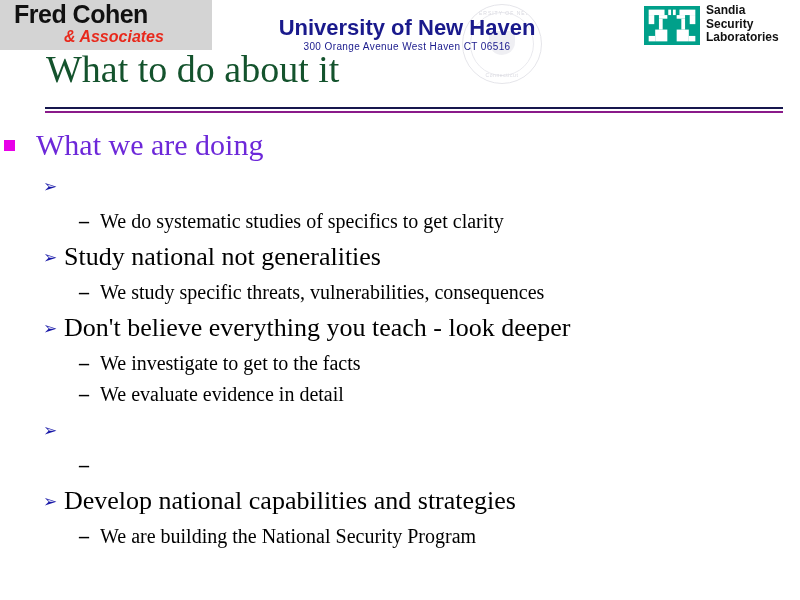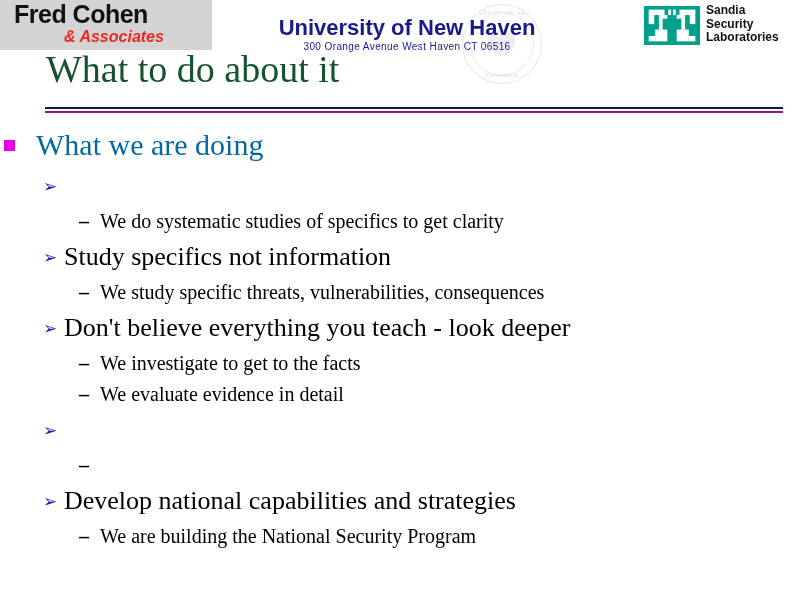--- a/index.html
+++ b/index.html
@@ -217,21 +217,21 @@
   }
 
   
   .lvl1 {
     padding-left: 36px;
     height: 42px;
     line-height: 42px;
   }
   .lvl1 .btext {
     font-size: 30px;
-    color: #0369a1;
+    color: #6d28d9;
   }
   .b1 {
     position: absolute;
     left: 4px;
     top: 16px;
     width: 11px;
     height: 11px;
     background: #e800e8;
   }
 
@@ -346,21 +346,21 @@
     <span class="b2">➢</span>
   </div>
 
   <div class="row lvl3">
     <span class="b3">–</span>
     <span class="btext">We do systematic studies of specifics to get clarity</span>
   </div>
 
   <div class="row lvl2">
     <span class="b2">➢</span>
-    <span class="btext">Study specifics not information</span>
+    <span class="btext">Study national not generalities</span>
   </div>
 
   <div class="row lvl3">
     <span class="b3">–</span>
     <span class="btext">We study specific threats, vulnerabilities, consequences</span>
   </div>
 
   <div class="row lvl2">
     <span class="b2">➢</span>
     <span class="btext">Don't believe everything you teach -  look deeper</span>

